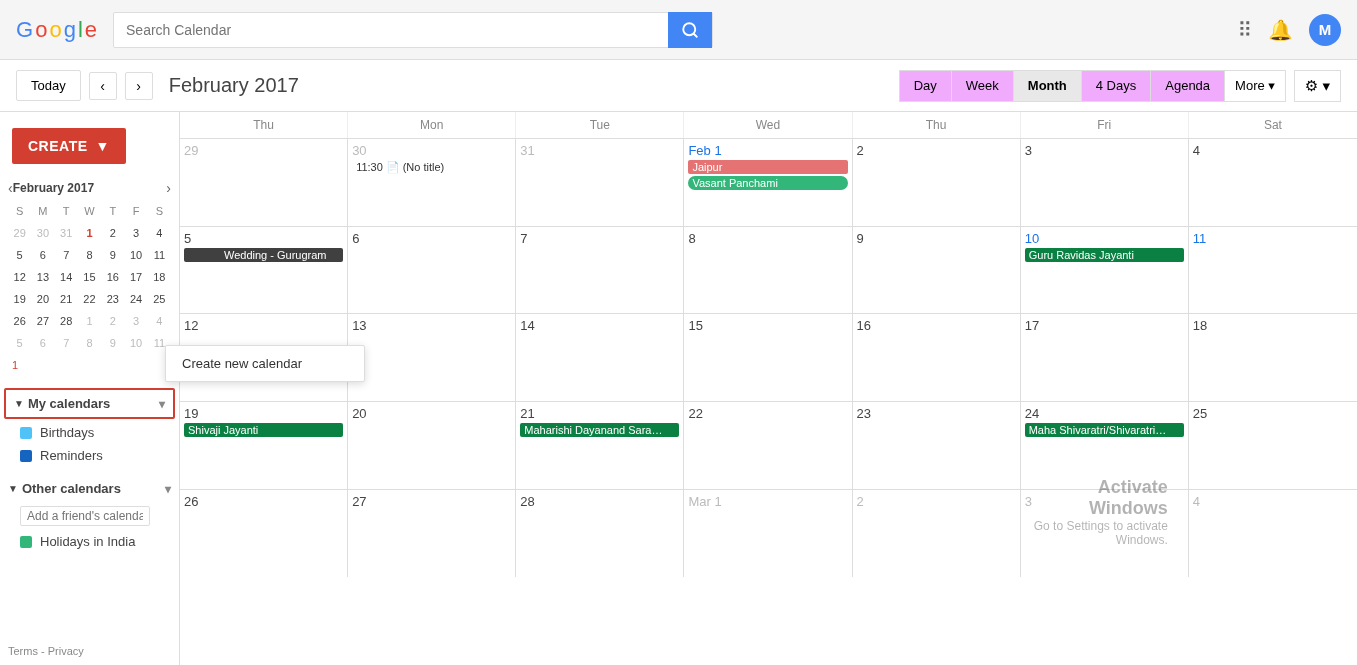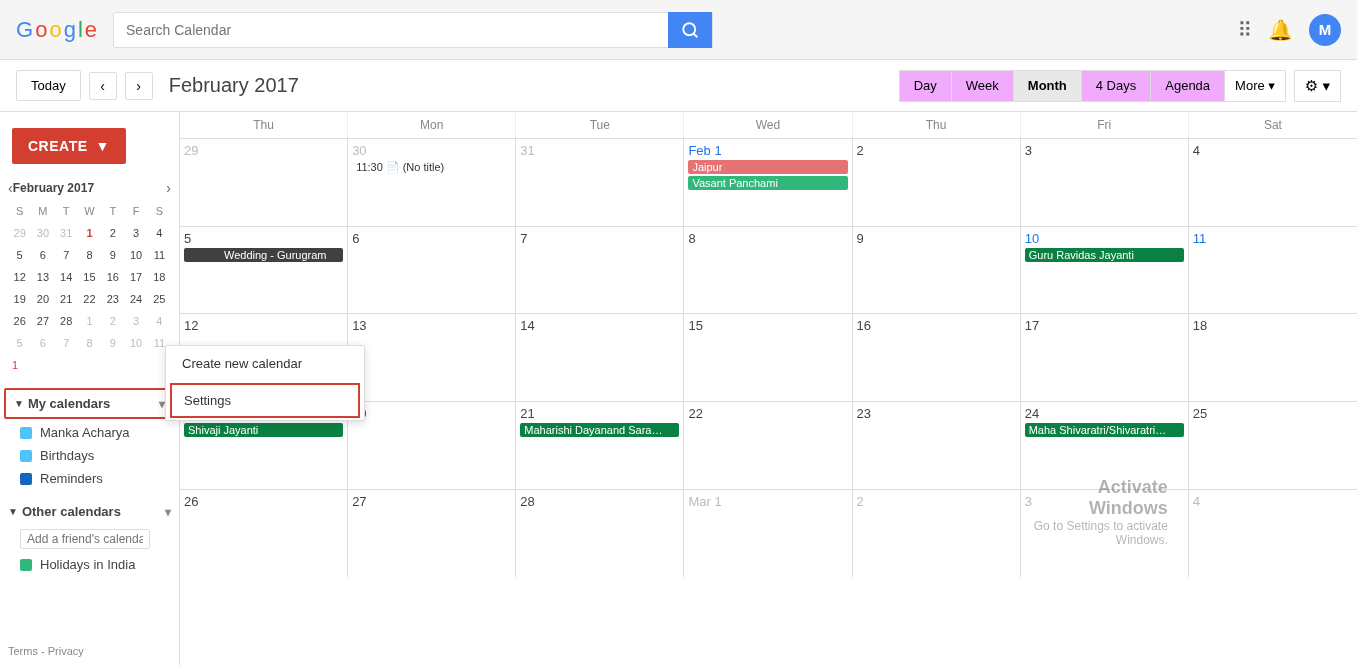--- a/index.html
+++ b/index.html
@@ -298,21 +298,21 @@
       padding: 1px 4px;
       font-size: 11px;
       margin-bottom: 2px;
       white-space: nowrap;
       overflow: hidden;
       text-overflow: ellipsis;
       cursor: pointer;
       color: #fff;
     }
     .cal-event.salmon { background: #e57373; color: #fff; }
-    .cal-event.green { background: #33b679; color: #fff; }
+    .cal-event.green { background: #33b679; color: #fff; border-radius: 7px; }
     .cal-event.red { background: #404040; color: #fff; padding-left: 40px; }
     .cal-event.teal { background: #0b8043; color: #fff; }
     .cal-event.text-black { background: transparent; color: #333; }
 
     
     .dropdown-menu {
       position: absolute;
       background: #fff;
       border: 1px solid #ddd;
       border-radius: 2px;
@@ -478,24 +478,20 @@
     </div>
 
     <div class="sidebar-section">
       <div class="sidebar-section-header outlined">
         <span class="sidebar-section-toggle">▼</span>
         <span>My calendars</span>
         <span class="sidebar-section-dropdown">▾</span>
       </div>
       <div class="calendar-item">
         <span class="cal-dot" style="background:#4fc3f7"></span>
-        <span>Manka Acharya</span>
-      </div>
-      <div class="calendar-item">
-        <span class="cal-dot" style="background:#4fc3f7"></span>
         <span>Birthdays</span>
       </div>
       <div class="calendar-item">
         <span class="cal-dot" style="background:#1565c0"></span>
         <span>Reminders</span>
       </div>
     </div>
 
     <div class="sidebar-section">
       <div class="sidebar-section-header">
@@ -664,14 +660,13 @@
           <span class="cal-date other-month">4</span>
         </div>
       </div>
 
     </div>
   </div>
 </div>
 
 <div class="dropdown-menu">
   <div class="dropdown-menu-item">Create new calendar</div>
-  <div class="dropdown-menu-item highlighted">Settings</div>
 </div>
 
 </body></html>

